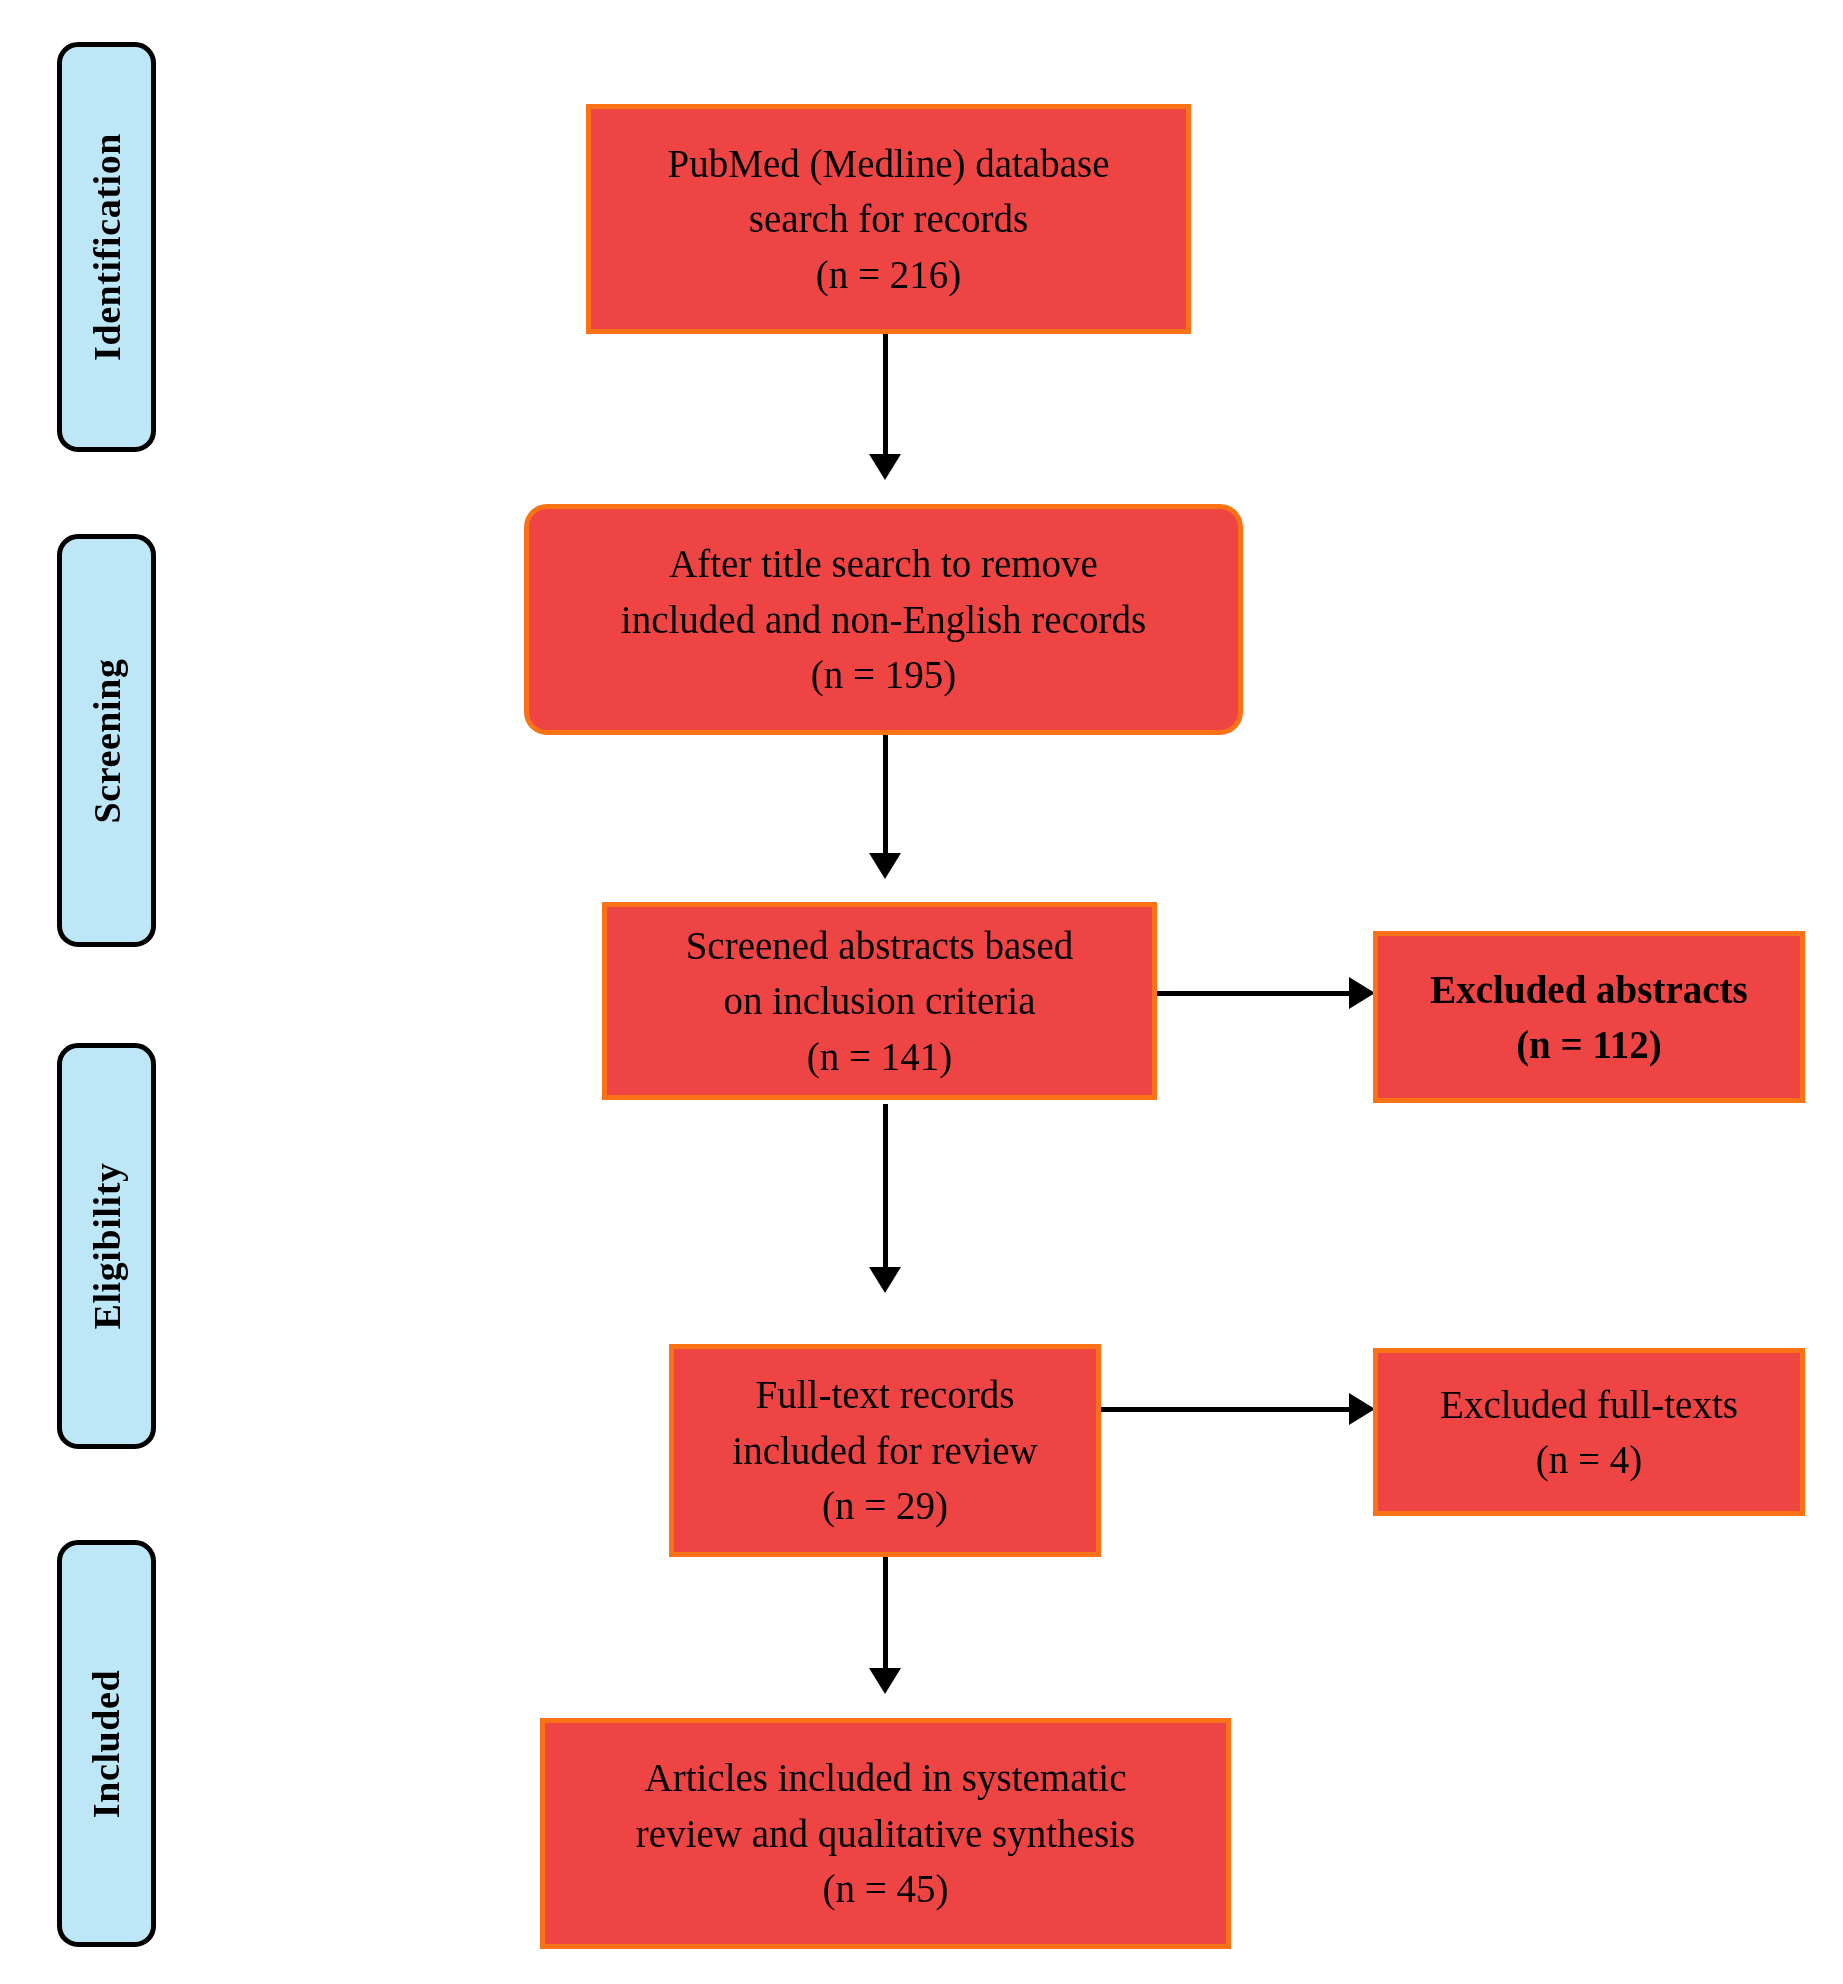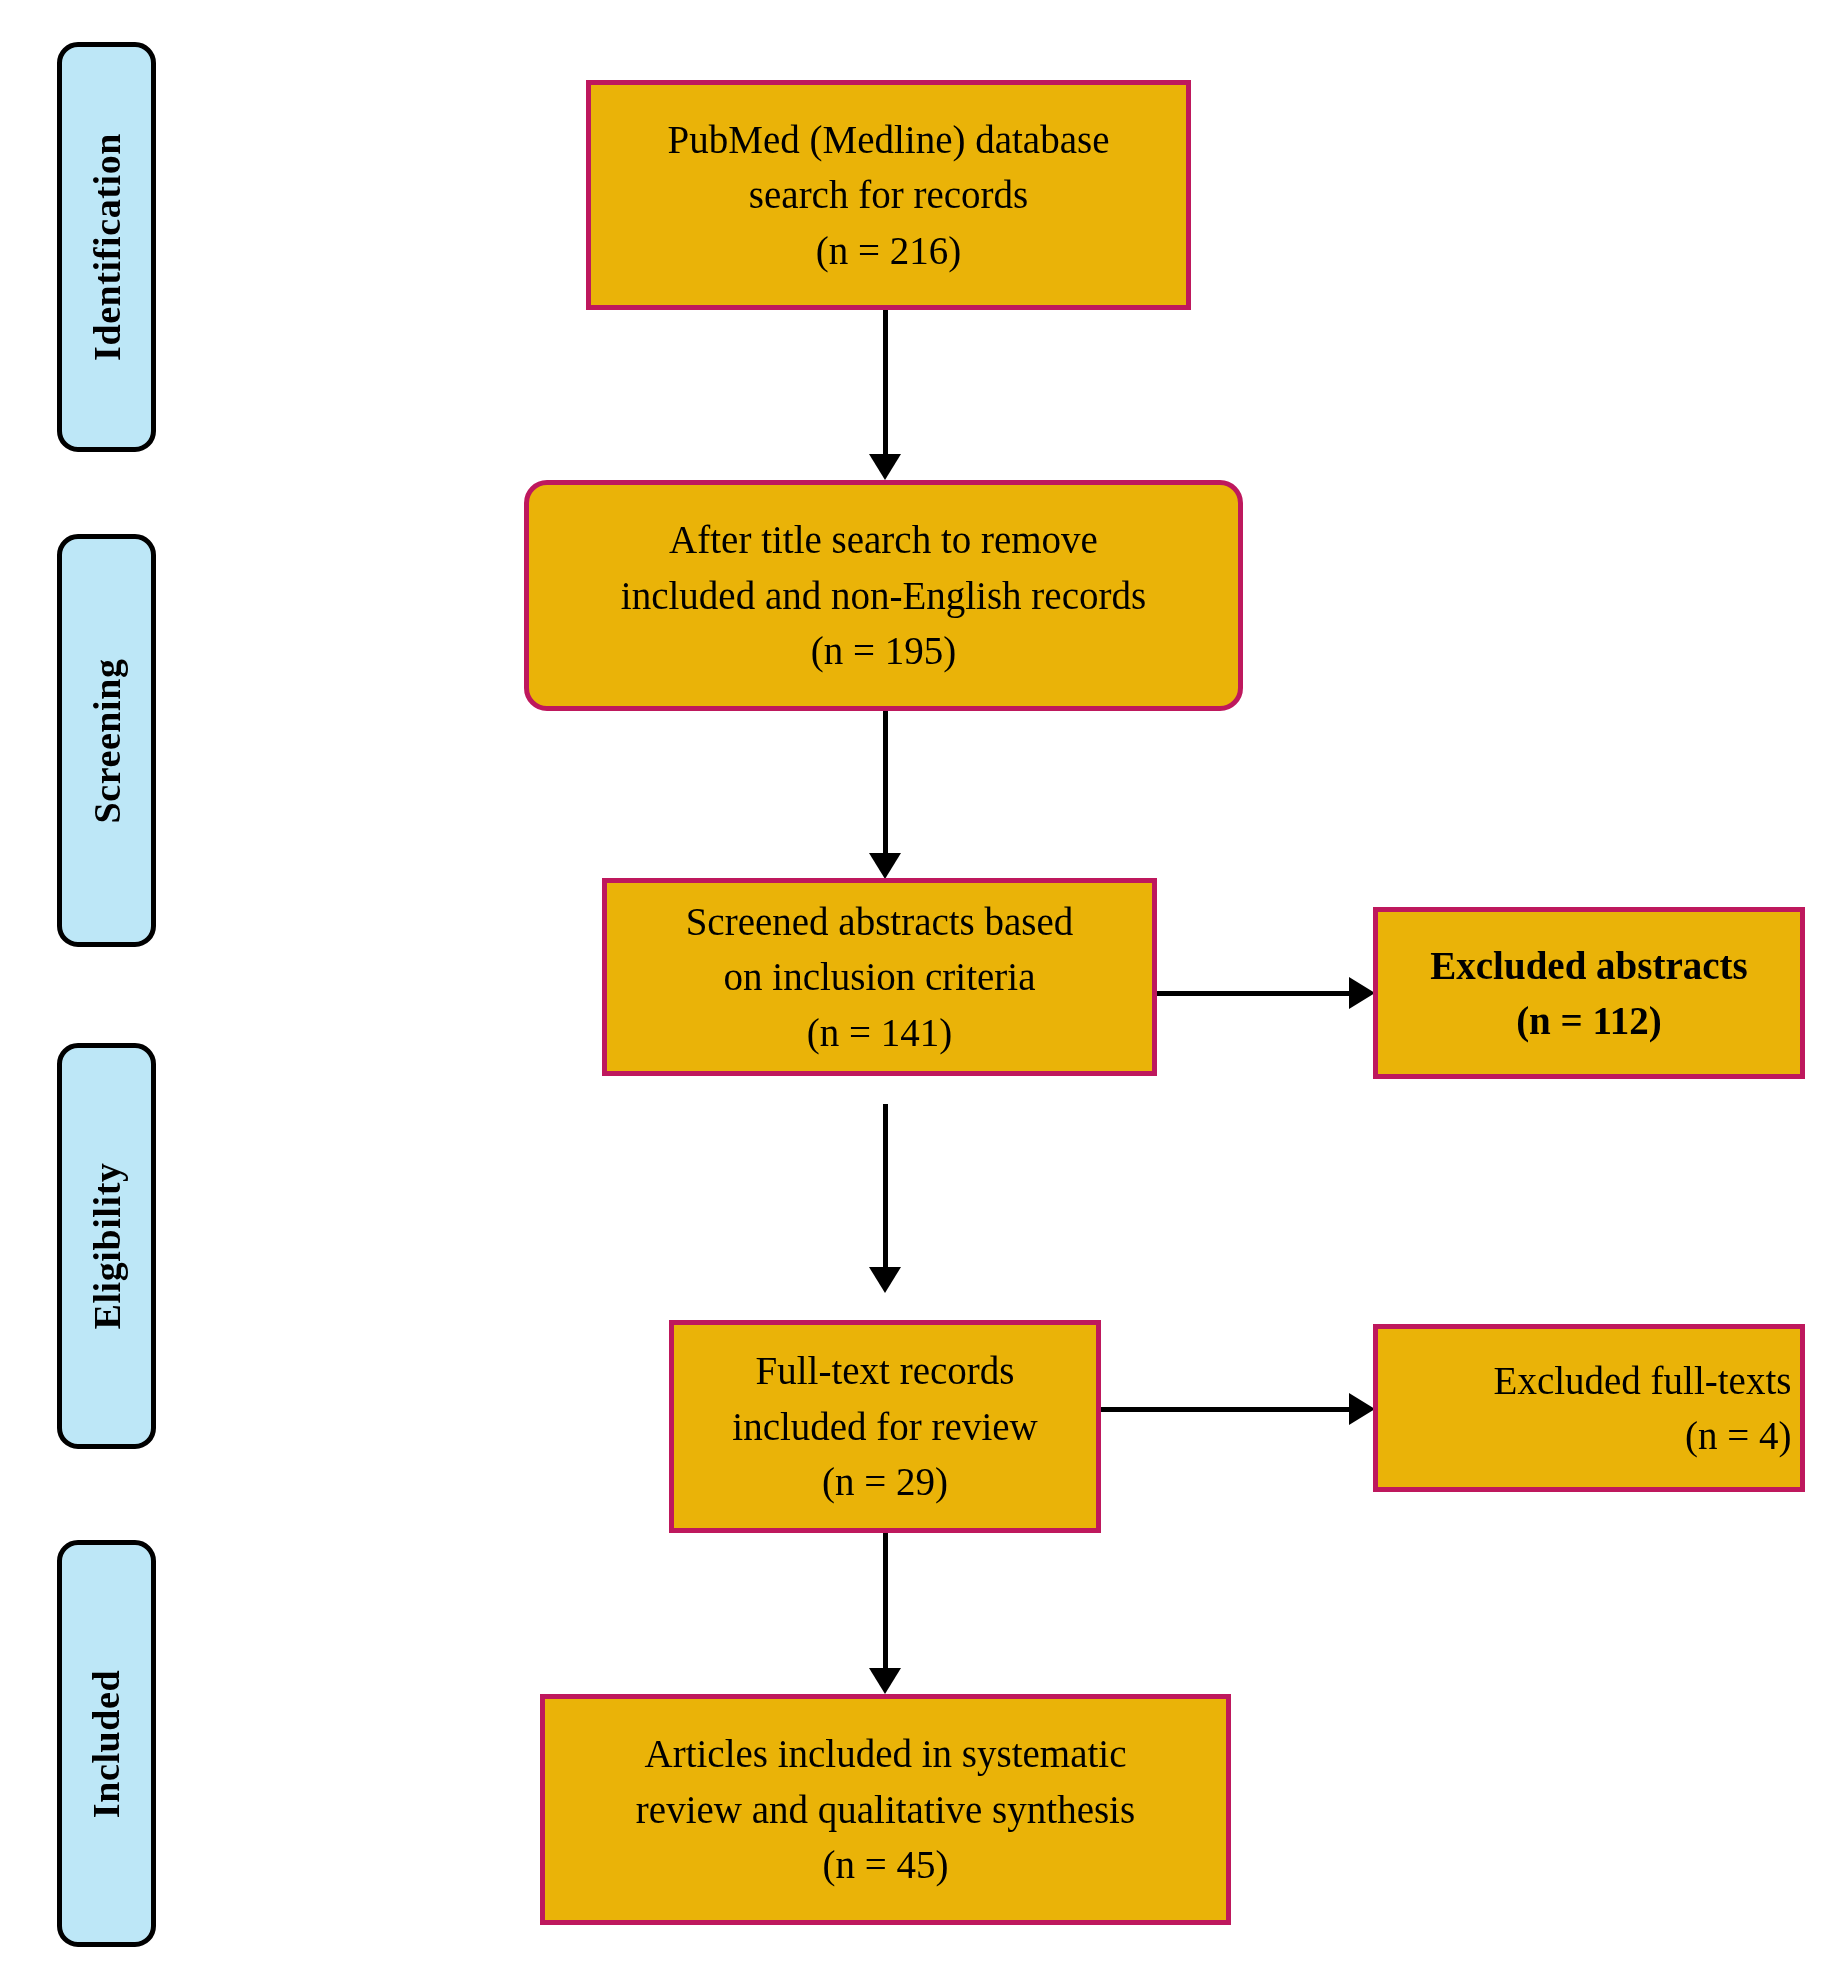--- a/index.html
+++ b/index.html
@@ -40,32 +40,33 @@
     white-space: nowrap;
     transform: rotate(-90deg);
     transform-origin: center center;
     line-height: 1;
   }
 
   
   .node {
     position: absolute;
     box-sizing: border-box;
-    background: #eab308;
-    border: 5px solid #be185d;
+    background: #ef4444;
+    border: 5px solid #f97316;
     display: flex;
     flex-direction: column;
     align-items: center;
     justify-content: center;
     text-align: center;
     color: #000000;
     font-family: "Liberation Serif", "DejaVu Serif", serif;
     font-size: 39px;
     line-height: 1.42;
     padding: 3.7px 8.6px;
+    margin-top: 24px;
   }
   .node .ln {
     display: block;
     white-space: nowrap;
   }
 
   
   .vline {
     position: absolute;
     width: 5px;
@@ -154,21 +155,21 @@
     <span class="ln">Excluded abstracts</span>
     <span class="ln">(n = 112)</span>
   </div>
 
   <div class="node" style="left:669px; top:1320px; width:432px; height:213px;">
     <span class="ln">Full-text records</span>
     <span class="ln">included for review</span>
     <span class="ln">(n = 29)</span>
   </div>
 
-  <div class="node" style="left:1373px; top:1324px; width:432px; height:168px;align-items:flex-end;">
+  <div class="node" style="left:1373px; top:1324px; width:432px; height:168px;">
     <span class="ln">Excluded full-texts</span>
     <span class="ln">(n = 4)</span>
   </div>
 
   <div class="node" style="left:540px; top:1694px; width:691px; height:231px;align-items:center;">
     <span class="ln">Articles included in systematic</span>
     <span class="ln">review and qualitative synthesis</span>
     <span class="ln">(n = 45)</span>
   </div>
 

